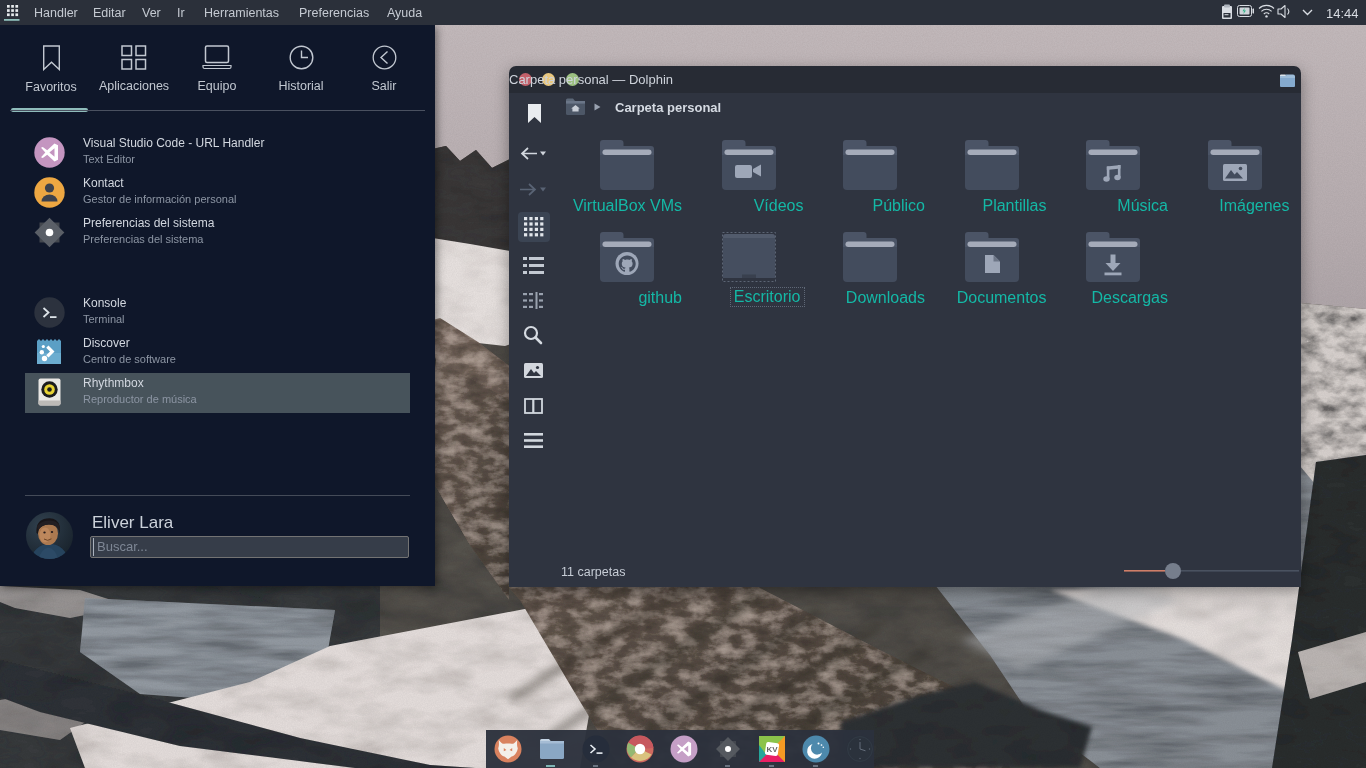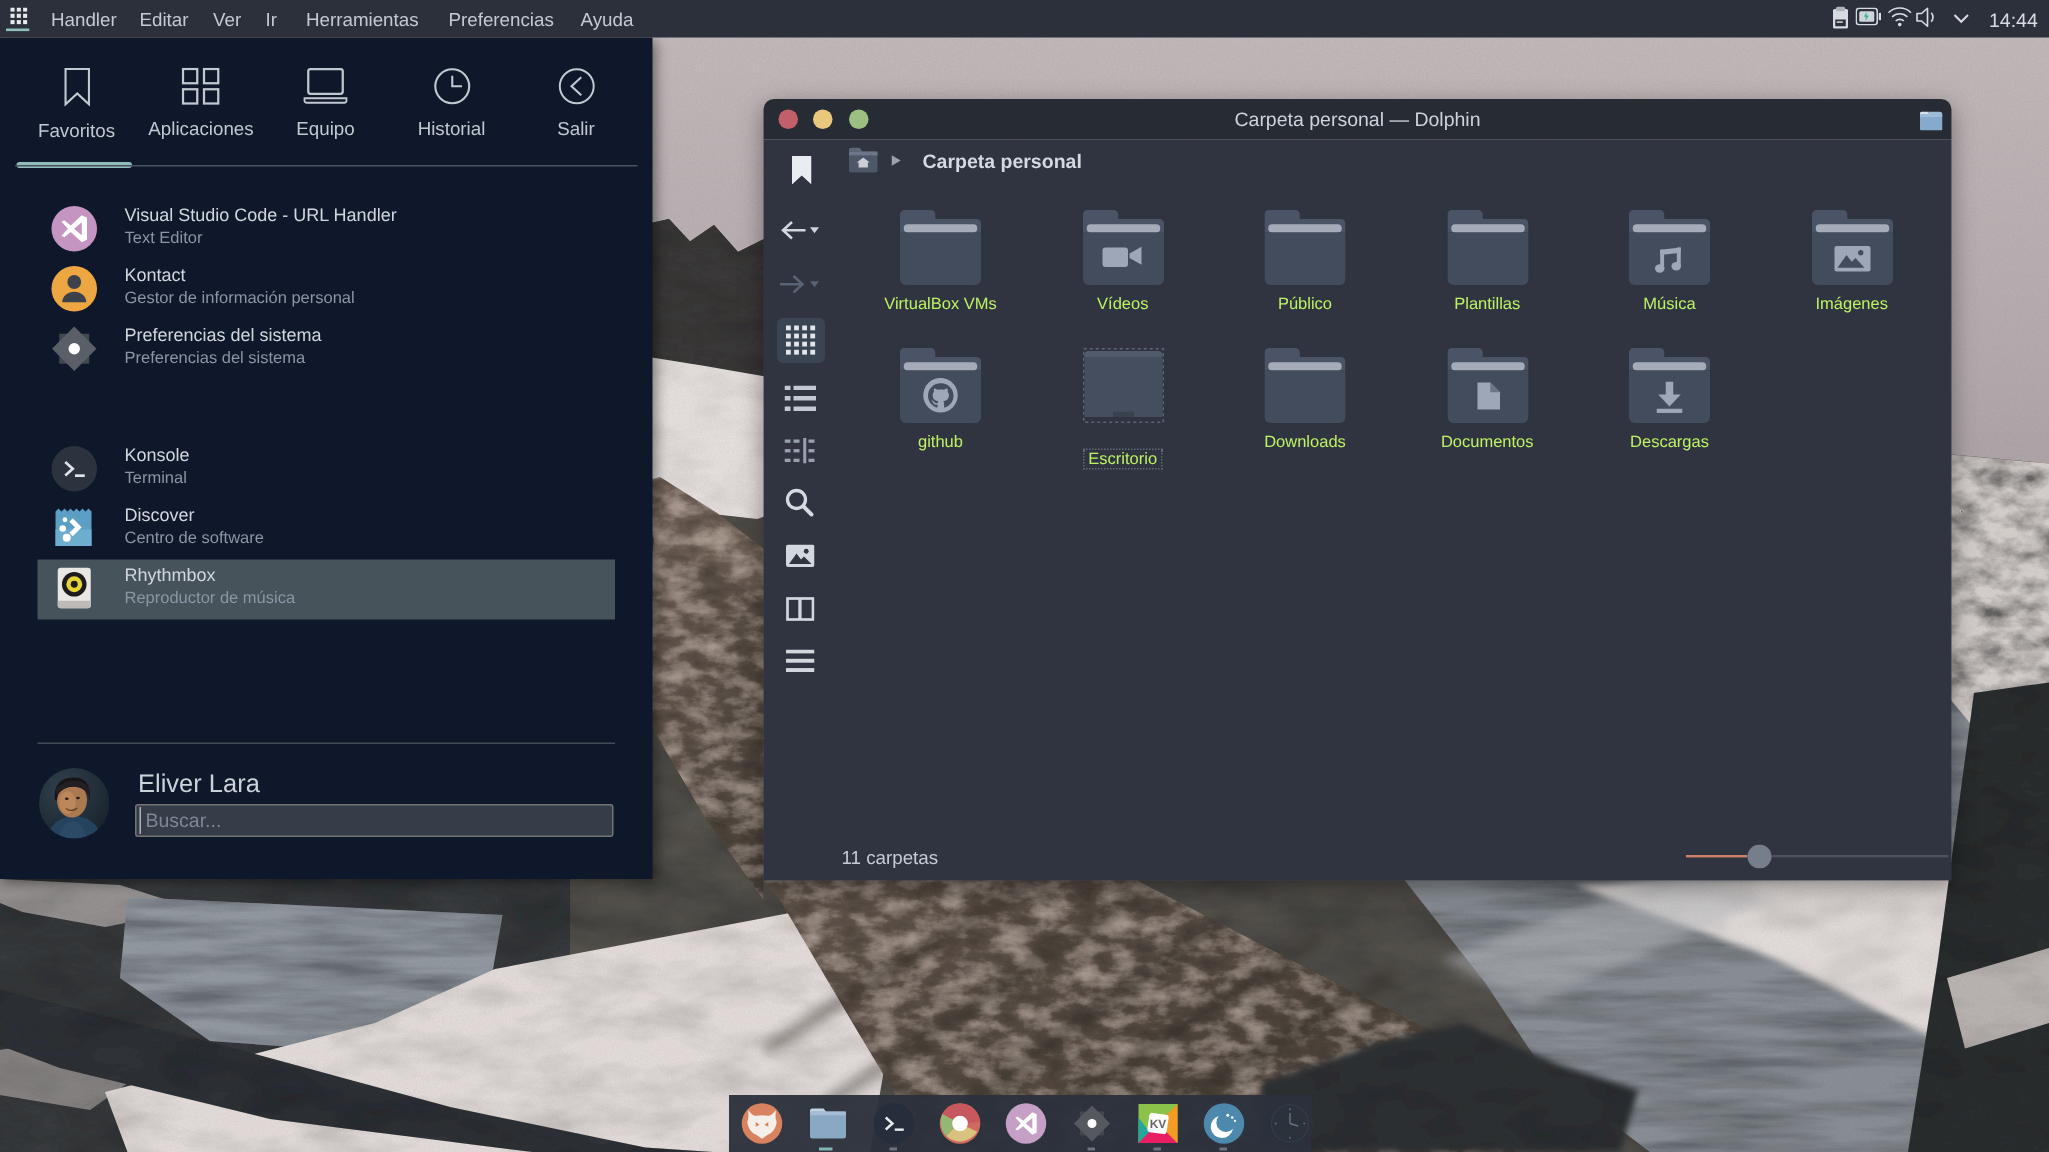--- a/index.html
+++ b/index.html
@@ -19,29 +19,29 @@
 .item .t2{position:absolute;left:83px;top:21px;font-size:11px;color:#8c95a3}
 #hlrow{position:absolute;left:25px;top:348px;width:385px;height:40px;background:#47535b}
 #usep{position:absolute;left:25px;top:470px;width:385px;height:1px;background:#444b58}
 #uname{position:absolute;left:92px;top:488px;font-size:17px;color:#ccd2da}
 #sbox{position:absolute;left:90px;top:511px;width:319px;height:22px;background:#363d49;border:1px solid #737373;border-radius:2px;color:#7e8795;font-size:13px;line-height:20px;padding-left:6px}
 #scur{position:absolute;left:93px;top:513px;width:1px;height:18px;background:#aab2bd}
 
 #win{position:absolute;left:509px;top:66px;width:792px;height:521px;z-index:10;border-radius:7px 7px 0 0;box-shadow:0 5px 16px rgba(0,0,0,.38)}
 #titlebar{position:absolute;left:0;top:0;width:792px;height:27px;background:#272b34;border-radius:7px 7px 0 0}
 .tl{position:absolute;top:7px;width:13px;height:13px;border-radius:50%}
-#title{position:absolute;width:100%;text-align:center;top:6px;color:#ced3db;font-size:13px}
+#title{position:absolute;width:100%;top:6px;color:#ced3db;font-size:13px}
 #wbody{position:absolute;left:0;top:27px;width:792px;height:494px;background:#2f3440}
 #crumbs{position:absolute;left:0;top:0;width:920px;height:40px}
 #sidebar{position:absolute;left:0;top:40px;width:50px;bottom:30px}
 #statusbar{position:absolute;left:0;bottom:0;width:792px;height:30px;color:#c6ccd5;font-size:12.5px}
-.fitem{position:absolute;width:110px;text-align:center;color:#bef264;font-size:11px}
+.fitem{position:absolute;width:110px;text-align:right;color:#14b8a6;font-size:16px}
 .fitem svg{display:block;margin:0 auto}
 .flabel{margin-top:7px}
-.flabel.sel{display:inline-block;outline:1px dotted #5f6877;padding:0 3px;margin-top:18px}
+.flabel.sel{display:inline-block;outline:1px dotted #5f6877;padding:0 3px;margin-top:6px}
 
 #dock{position:absolute;left:486px;top:730px;width:388px;height:47px;background:rgba(44,49,60,.96);z-index:25}
 .dk{position:absolute;top:5px;width:28px;height:28px}
 </style></head>
 <body>
 <svg id="desk" viewBox="0 0 1366 768" preserveAspectRatio="none">
 <defs>
 <linearGradient id="sky" x1="0" y1="0" x2="0" y2="1">
   <stop offset="0" stop-color="#c9bfc1"></stop>
         <stop offset=".55" stop-color="#bbb1b4"></stop>

